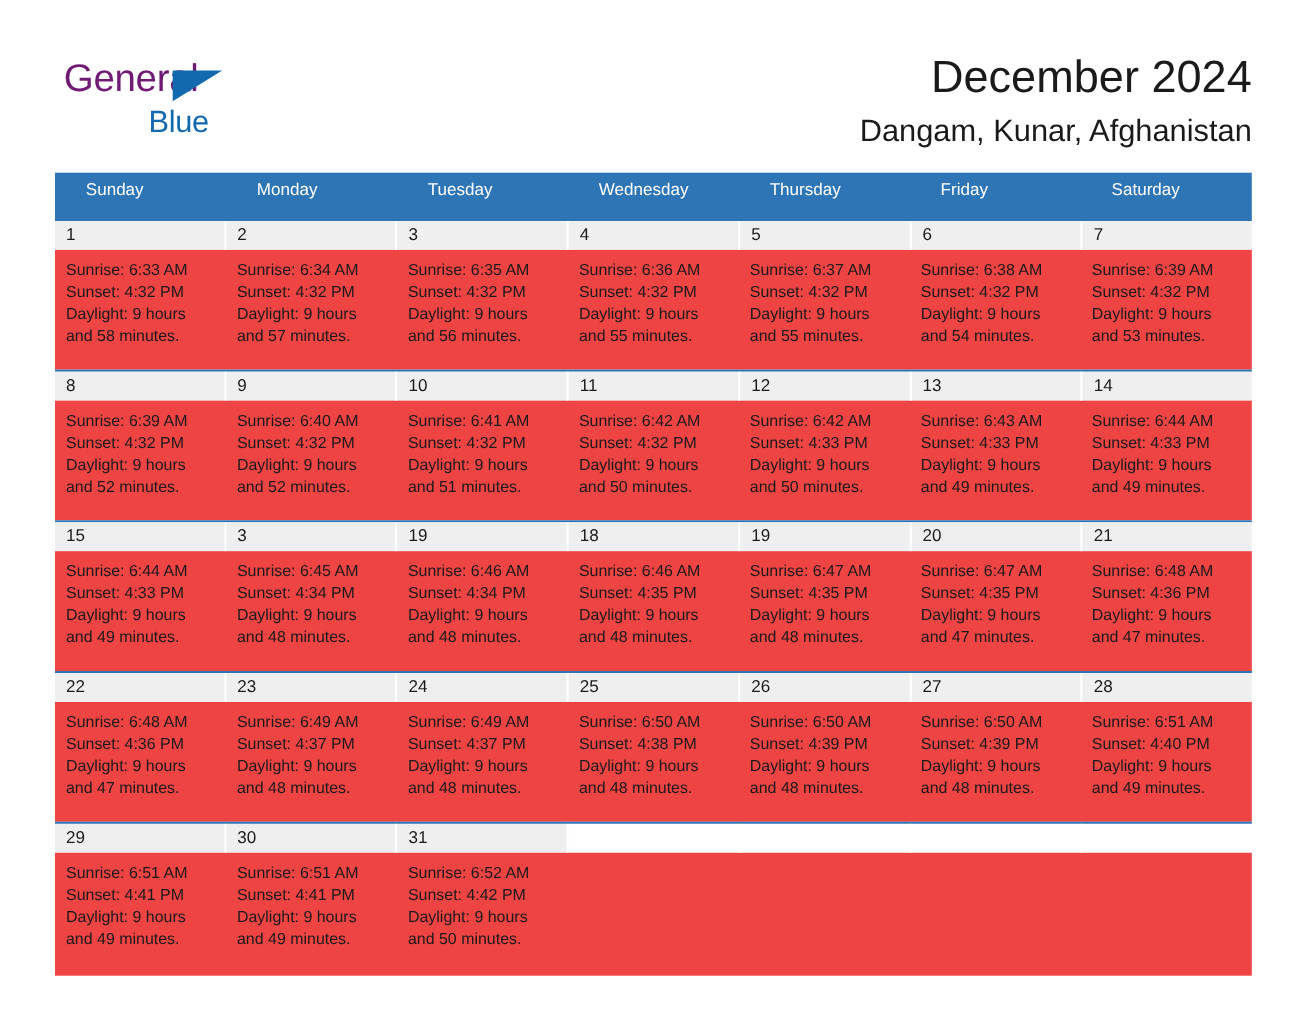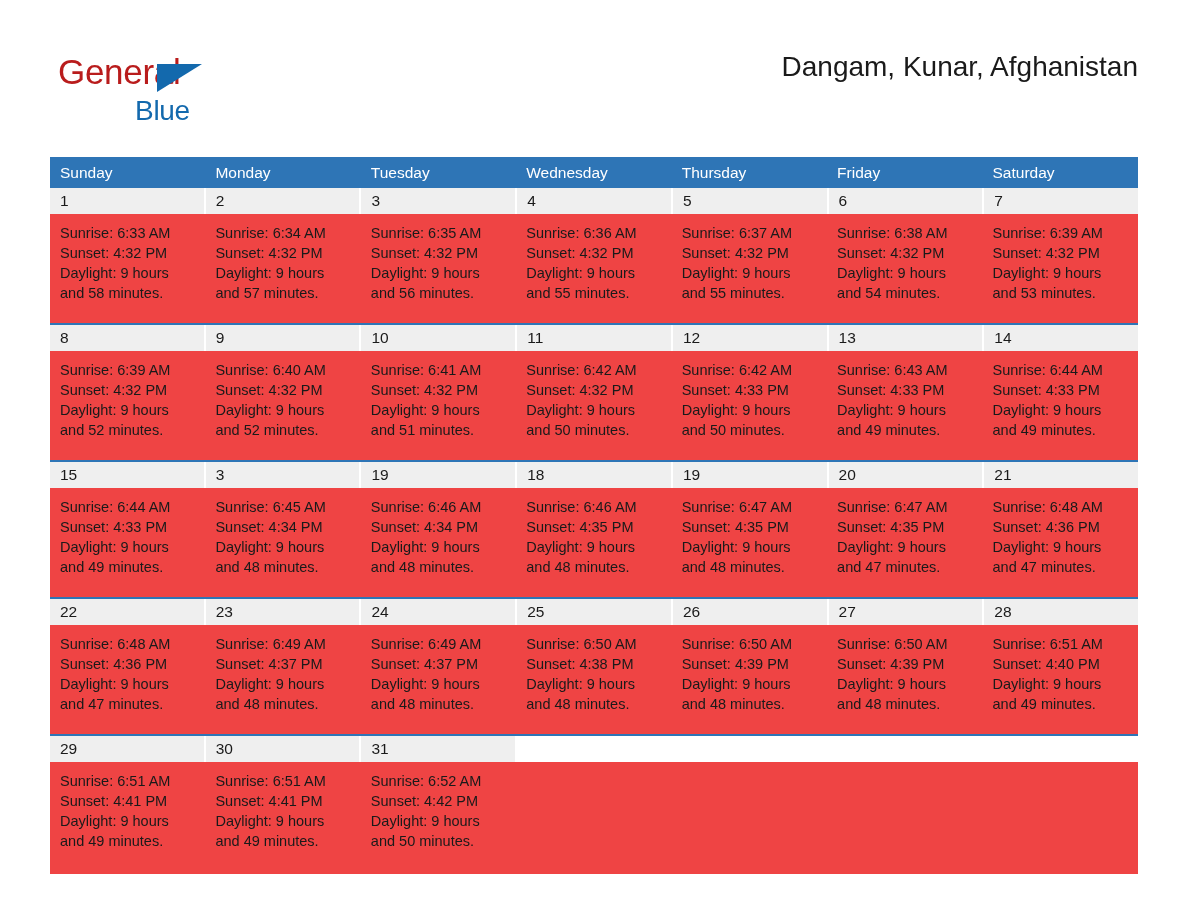--- a/index.html
+++ b/index.html
@@ -34,21 +34,21 @@
     left: 8px;
     top: 8px;
     width: 260px;
     height: 84px;
   }
   .logo-general {
     position: absolute;
     left: 0;
     top: 0;
     font-size: 35px;
-    color: #b91c1c;
+    color: #701a75;
     letter-spacing: -0.3px;
     line-height: 40px;
     font-weight: 400;
   }
   .logo-tri {
     position: absolute;
     left: 99px;
     top: 12px;
     width: 0;
     height: 0;
@@ -96,23 +96,23 @@
     width: 1088px;
   }
 
   .weekday-row {
     display: flex;
     width: 100%;
     background: #2e75b6;
   }
   .weekday-cell {
     flex: 1 1 0;
-    height: 31px;
+    height: 44px;
     line-height: 31px;
-    padding-left: 10px;
+    padding-left: 28px;
     color: #ffffff;
     font-size: 15.5px;
     font-weight: 400;
     overflow: hidden;
     white-space: nowrap;
   }
 
   .week {
     width: 100%;
     border-top: 2px solid #2e75b6;
@@ -162,20 +162,21 @@
 
   <div class="topbar">
 
     <div class="logo">
       <span class="logo-general">General</span>
       <span class="logo-tri"></span>
       <span class="logo-blue">Blue</span>
     </div>
 
     <div class="titleblock">
+      <div class="cal-title">December 2024</div>
       <div class="cal-subtitle">Dangam, Kunar, Afghanistan</div>
     </div>
 
   </div>
 
   <div class="calendar">
     <div class="weekday-row">
         <div class="weekday-cell">Sunday</div>
         <div class="weekday-cell">Monday</div>
         <div class="weekday-cell">Tuesday</div>

